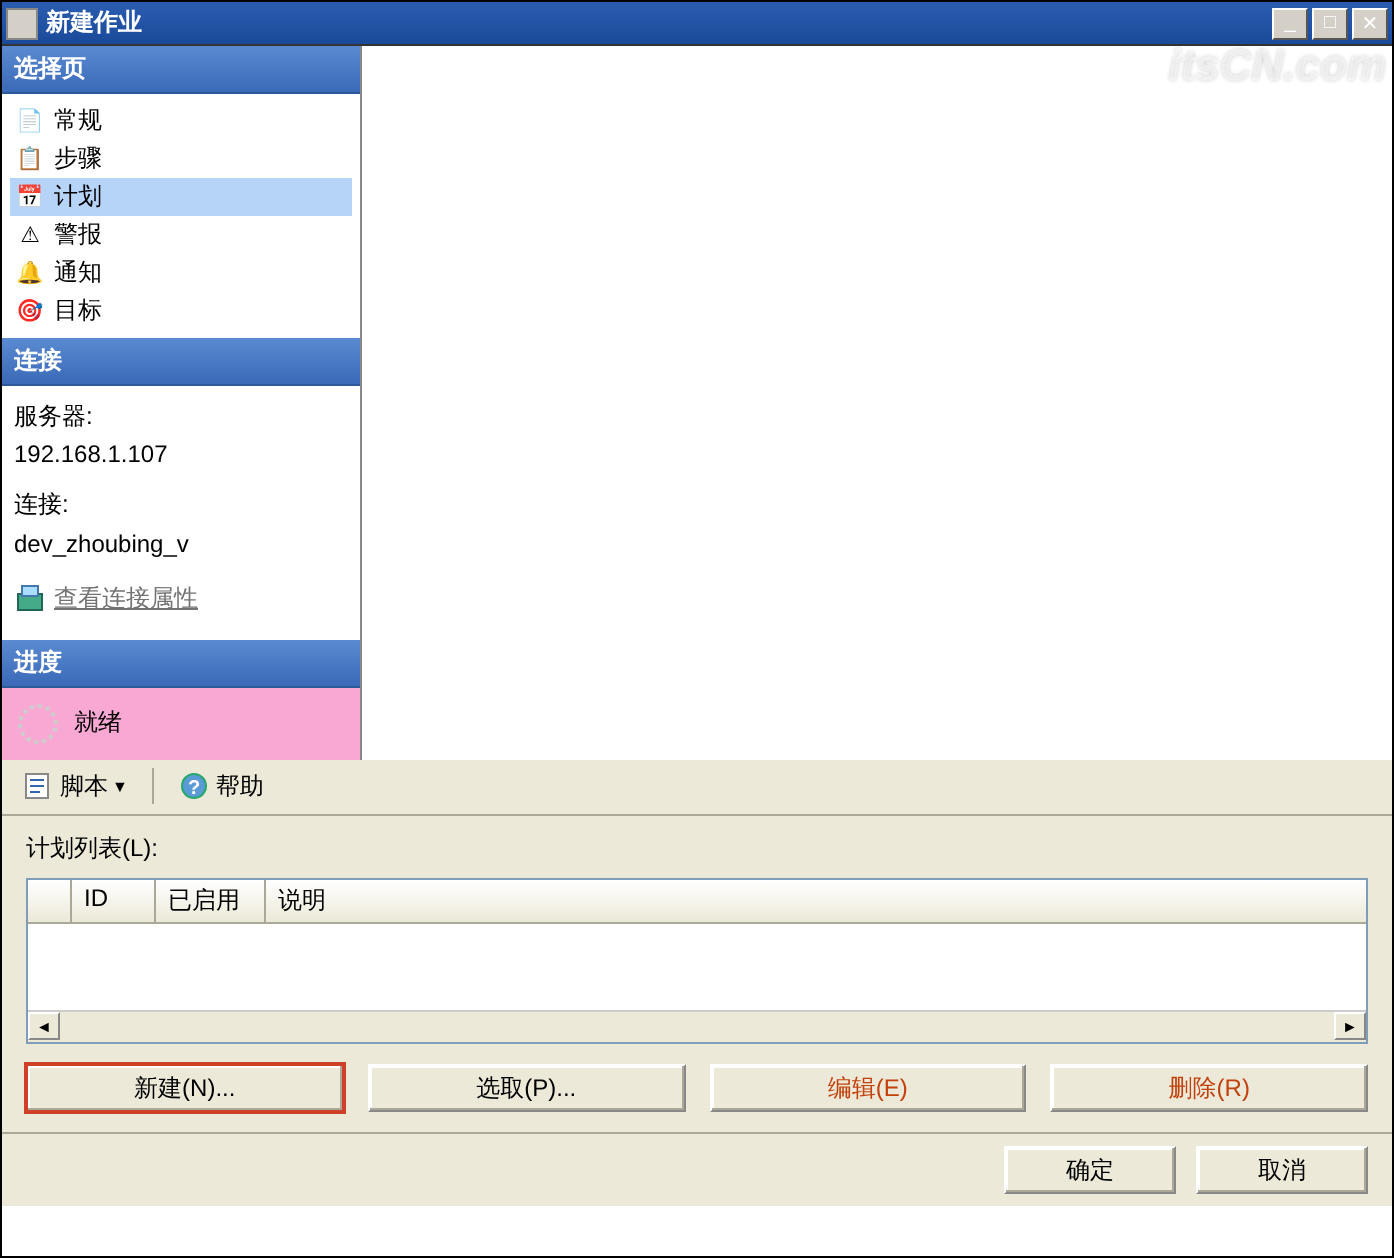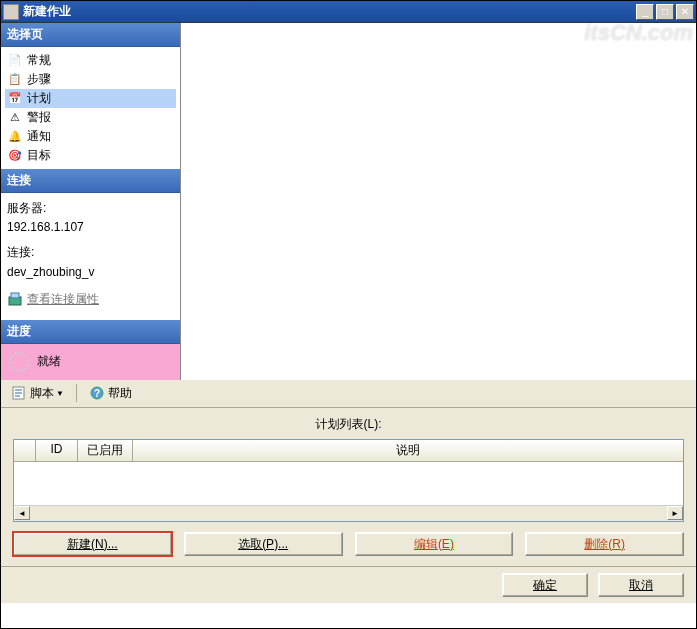--- a/index.html
+++ b/index.html
@@ -111,21 +111,20 @@
       cursor: pointer;
     }
     .tb-icon { width: 16px; height: 16px; margin-right: 3px; }
     .tb-drop { font-size: 8px; margin-left: 2px; }
     .tb-sep { width: 1px; height: 18px; background: #aca899; margin: 0 4px; }
     .content-body {
       flex: 1;
       padding: 8px 12px 4px 12px;
       display: flex;
       flex-direction: column;
-      text-align: center;
     }
     .list-label { margin-bottom: 6px; }
     .grid-wrap {
       flex: 1;
       border: 1px solid #7f9db9;
       background: #fff;
       display: flex;
       flex-direction: column;
       overflow: hidden;
     }
@@ -172,21 +171,20 @@
       background: #ece9d8;
       border: 1px solid #fff;
       border-right-color: #888; border-bottom-color: #888;
       box-shadow: inset -1px -1px 0 #aca899, inset 1px 1px 0 #fff;
       display: flex;
       align-items: center;
       justify-content: center;
       cursor: pointer;
       font-size: 12px;
       padding: 0 0;
-      text-decoration: underline;
     }
     .push-btn.disabled { color: #c2410c; cursor: default;}
     .highlight-new { outline: 2px solid #d04028; outline-offset: -1px; }
     .dialog-btns {
       display: flex;
       justify-content: flex-end;
       padding: 6px 12px 6px 12px;
       gap: 10px;
       border-top: 1px solid #aca899;
       background: #ece9d8;

